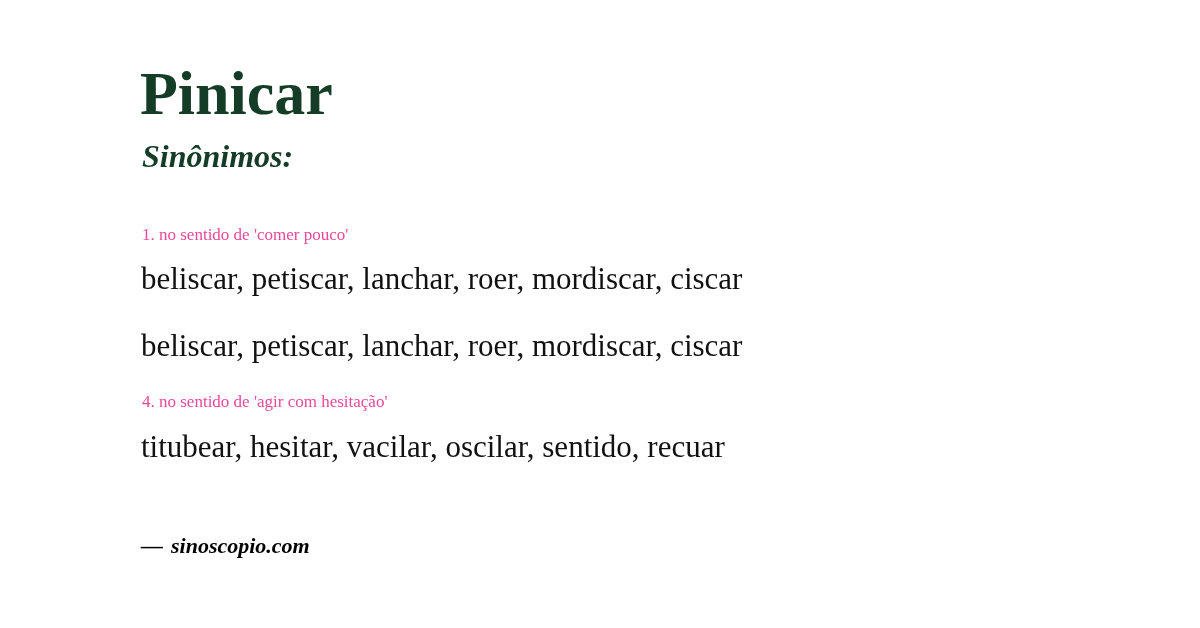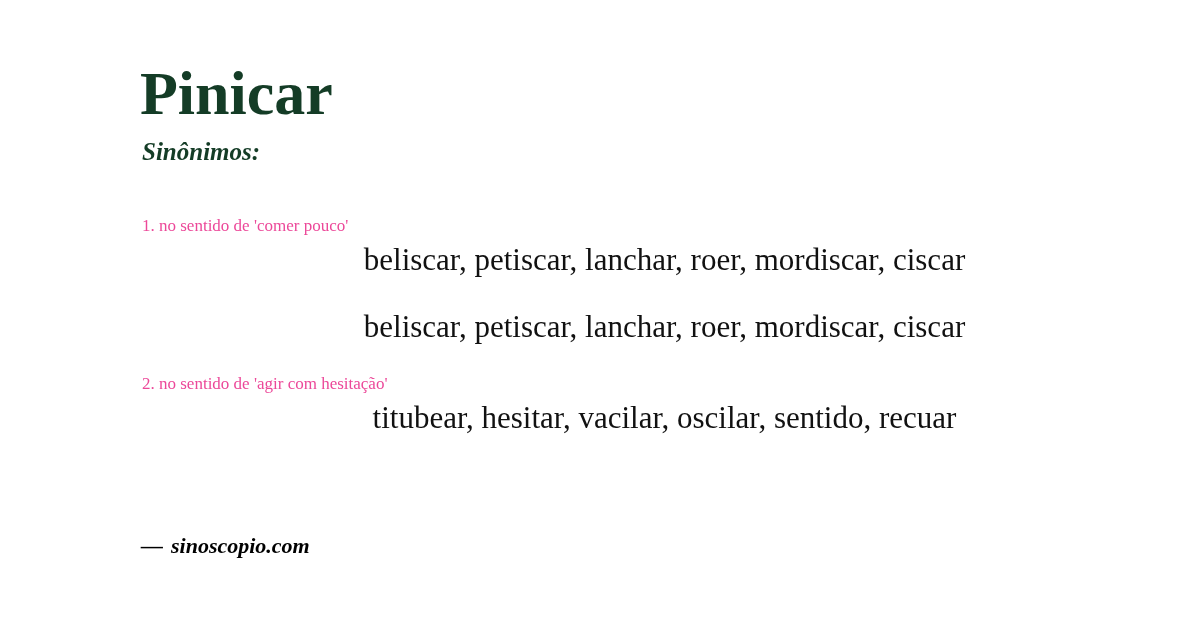--- a/index.html
+++ b/index.html
@@ -24,21 +24,21 @@
     font-family: "Liberation Serif", serif;
     font-size: 62px;
     font-weight: bold;
     color: #143c26;
     line-height: 1.15;
     letter-spacing: 0px;
     margin: 0;
   }
   .subtitle {
     font-family: "Liberation Serif", serif;
-    font-size: 25px;
+    font-size: 32px;
     font-weight: bold;
     font-style: italic;
     color: #143c26;
     margin: 8px 0 0 2px;
     line-height: 1.2;
   }
   .senses {
     margin-top: 48px;
   }
   .sense {
@@ -49,23 +49,22 @@
     font-size: 17px;
     color: #ec4899;
     line-height: 1.3;
     margin-left: 2px;
   }
   .sense-syns {
     font-family: "Liberation Serif", serif;
     font-size: 31px;
     color: #111111;
     line-height: 1.35;
-    margin-top: 2px;
+    margin-top: 12px;
     margin-left: 1px;
-    text-align: center;
   }
   .source {
     position: absolute;
     left: 141px;
     top: 533px;
     font-family: "Liberation Serif", serif;
     font-size: 22px;
     font-style: italic;
     font-weight: bold;
     color: #000000;
@@ -88,21 +87,21 @@
     <div class="sense">
       <div class="sense-label">1. no sentido de 'comer pouco'</div>
       <div class="sense-syns">beliscar, petiscar, lanchar, roer, mordiscar, ciscar</div>
     </div>
 
     <div class="sense">
       <div class="sense-syns">beliscar, petiscar, lanchar, roer, mordiscar, ciscar</div>
     </div>
 
     <div class="sense">
-      <div class="sense-label">2. no sentido de 'agir com hesitação'</div>
+      <div class="sense-label">4. no sentido de 'agir com hesitação'</div>
       <div class="sense-syns">titubear, hesitar, vacilar, oscilar, sentido, recuar</div>
     </div>
 
   </div>
 
   <div class="source">
     <span class="dash">—</span><span>sinoscopio.com</span>
   </div>
 
 </div>

